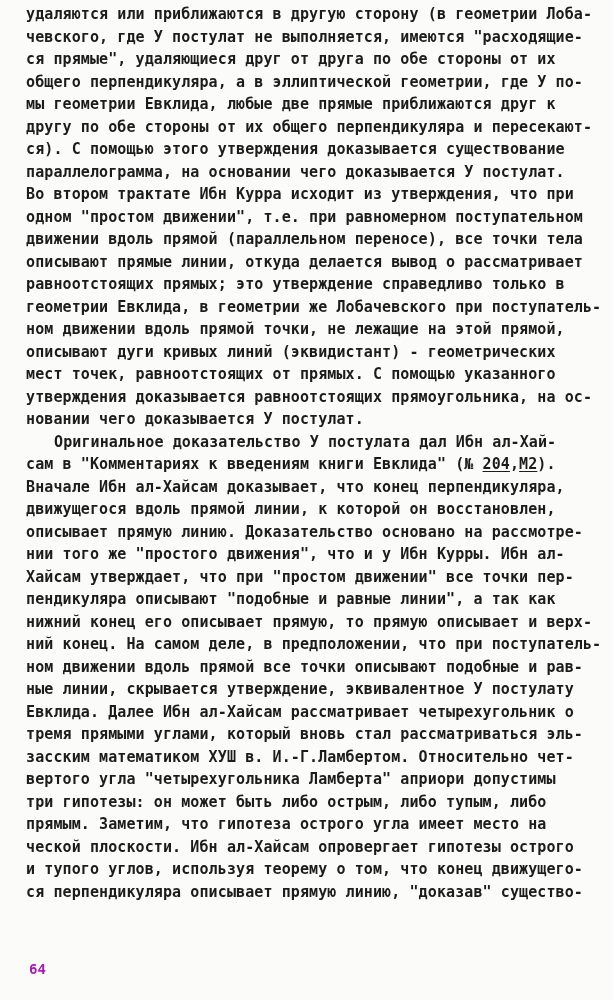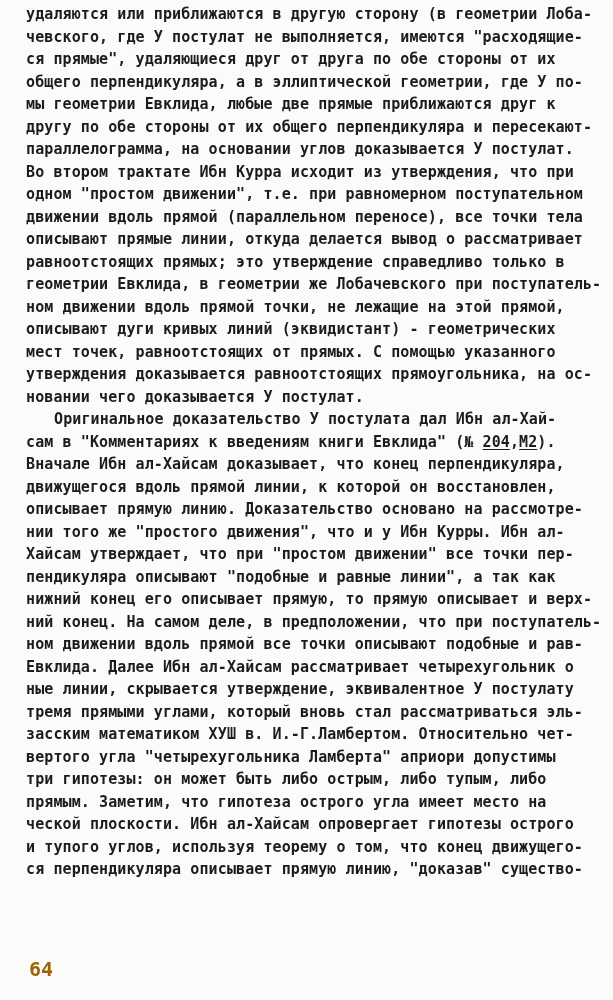--- a/index.html
+++ b/index.html
@@ -37,38 +37,39 @@
     padding-left: 28px;
   }
   .u {
     text-decoration: underline;
     text-underline-offset: 2px;
   }
   .page-number {
     position: absolute;
     left: 29px;
     top: 958px;
-    font-size: 20px;
+    font-size: 14px;
     font-weight: bold;
-    color: #a16207;
+    color: #a21caf;
     line-height: 22px;
   }
 </style>
 </head>
 <body>
 
 <div class="page">
   <div class="text-block" id="text-block">
       <div class="line">удаляются или приближаются в другую сторону (в геометрии Лоба-</div>
       <div class="line">чевского, где У постулат не выполняется, имеются "расходящие-</div>
       <div class="line">ся прямые", удаляющиеся друг от друга по обе стороны от их</div>
       <div class="line">общего перпендикуляра, а в эллиптической геометрии, где У по-</div>
       <div class="line">мы геометрии Евклида, любые две прямые приближаются друг к</div>
       <div class="line">другу по обе стороны от их общего перпендикуляра и пересекают-</div>
-      <div class="line">параллелограмма, на основании углов доказывается У постулат.</div>
+      <div class="line">ся). С помощью этого утверждения доказывается существование</div>
+      <div class="line">параллелограмма, на основании чего доказывается У постулат.</div>
       <div class="line">Во втором трактате Ибн Курра исходит из утверждения, что при</div>
       <div class="line">одном "простом движении", т.е. при равномерном поступательном</div>
       <div class="line">движении вдоль прямой (параллельном переносе), все точки тела</div>
       <div class="line">описывают прямые линии, откуда делается вывод о рассматривает</div>
       <div class="line">равноотстоящих прямых; это утверждение справедливо только в</div>
       <div class="line">геометрии Евклида, в геометрии же Лобачевского при поступатель-</div>
       <div class="line">ном движении вдоль прямой точки, не лежащие на этой прямой,</div>
       <div class="line">описывают дуги кривых линий (эквидистант) - геометрических</div>
       <div class="line">мест точек, равноотстоящих от прямых. С помощью указанного</div>
       <div class="line">утверждения доказывается равноотстоящих прямоугольника, на ос-</div>
@@ -77,22 +78,22 @@
       <div class="line"><span>сам в "Комментариях к введениям книги Евклида" (№ </span><span class="u">204</span><span>,</span><span class="u">М2</span><span>).</span></div>
       <div class="line">Вначале Ибн ал-Хайсам доказывает, что конец перпендикуляра,</div>
       <div class="line">движущегося вдоль прямой линии, к которой он восстановлен,</div>
       <div class="line">описывает прямую линию. Доказательство основано на рассмотре-</div>
       <div class="line">нии того же "простого движения", что и у Ибн Курры. Ибн ал-</div>
       <div class="line">Хайсам утверждает, что при "простом движении" все точки пер-</div>
       <div class="line">пендикуляра описывают "подобные и равные линии", а так как</div>
       <div class="line">нижний конец его описывает прямую, то прямую описывает и верх-</div>
       <div class="line">ний конец. На самом деле, в предположении, что при поступатель-</div>
       <div class="line">ном движении вдоль прямой все точки описывают подобные и рав-</div>
+      <div class="line">ные линии, скрывается утверждение, эквивалентное У постулату</div>
       <div class="line">Евклида. Далее Ибн ал-Хайсам рассматривает четырехугольник о</div>
-      <div class="line">ные линии, скрывается утверждение, эквивалентное У постулату</div>
       <div class="line">тремя прямыми углами, который вновь стал рассматриваться эль-</div>
       <div class="line">засским математиком ХУШ в. И.-Г.Ламбертом. Относительно чет-</div>
       <div class="line">вертого угла "четырехугольника Ламберта" априори допустимы</div>
       <div class="line">три гипотезы: он может быть либо острым, либо тупым, либо</div>
       <div class="line">прямым. Заметим, что гипотеза острого угла имеет место на</div>
       <div class="line">ческой плоскости. Ибн ал-Хайсам опровергает гипотезы острого</div>
       <div class="line">и тупого углов, используя теорему о том, что конец движущего-</div>
       <div class="line">ся перпендикуляра описывает прямую линию, "доказав" существо-</div>
     </div>
   <div class="page-number">64</div>

